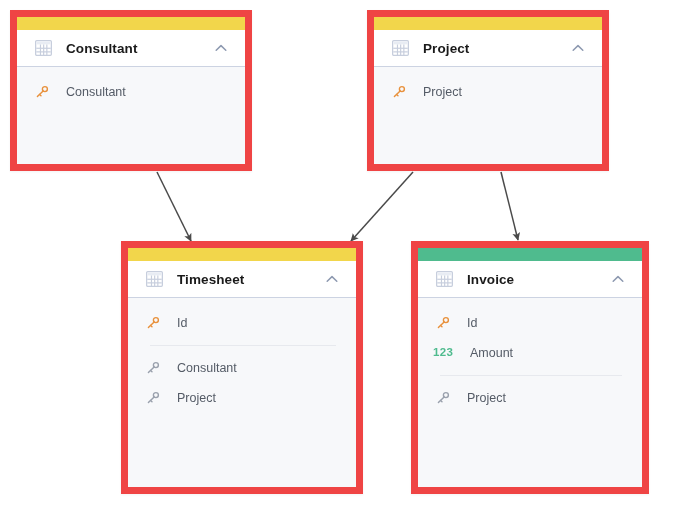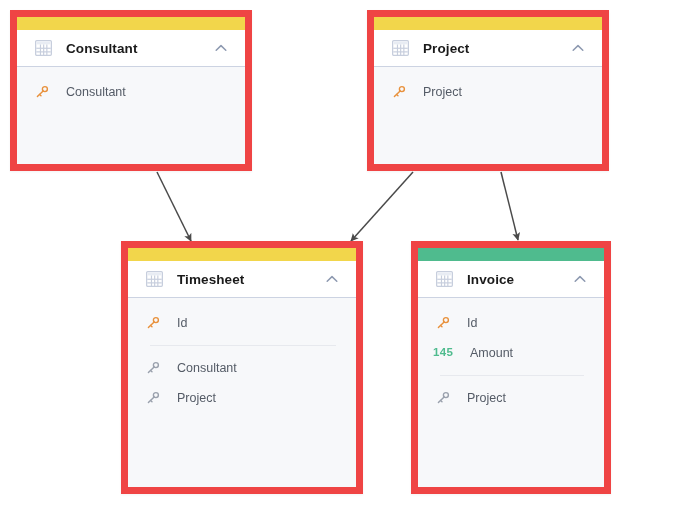--- a/index.html
+++ b/index.html
@@ -248,21 +248,21 @@
             <circle cx="9.9" cy="4.1" r="2.5" fill="none" stroke="#9aa1ad" stroke-width="1.4"></circle>
             <line x1="8.1" y1="5.9" x2="2.4" y2="11.6" stroke="#9aa1ad" stroke-width="1.4" stroke-linecap="round"></line>
             <line x1="4.6" y1="9.4" x2="6.0" y2="10.8" stroke="#9aa1ad" stroke-width="1.4" stroke-linecap="round"></line>
           </svg>
         </span>
         <span class="field-label">Project</span>
       </div>
     </div>
   </div>
 
-  <div class="entity-card" style="left:411px; top:241px; width:200px; height:253px;">
+  <div class="entity-card" style="left:411px; top:241px; width:238px; height:253px;">
     <div class="card-accent" style="background:#4fbb8e;"></div>
     <div class="card-header">
       <svg class="table-icon" viewBox="0 0 16 15">
         <rect x="0.6" y="0.6" width="14.8" height="13.8" rx="1" fill="#ffffff" stroke="#c7cedd" stroke-width="1.2"></rect>
         <rect x="1.5" y="1.5" width="13" height="2.6" fill="#e8ecf3"></rect>
         <g fill="#c7cedd">
           <rect x="4.6" y="4.2" width="1.1" height="10.2"></rect>
           <rect x="7.6" y="4.2" width="1.1" height="10.2"></rect>
           <rect x="10.6" y="4.2" width="1.1" height="10.2"></rect>
           <rect x="1.2" y="7.2" width="13.6" height="1.1"></rect>
@@ -280,21 +280,21 @@
           <svg class="key-svg" viewBox="0 0 14 14">
             <circle cx="9.9" cy="4.1" r="2.5" fill="none" stroke="#e8913c" stroke-width="1.4"></circle>
             <line x1="8.1" y1="5.9" x2="2.4" y2="11.6" stroke="#e8913c" stroke-width="1.4" stroke-linecap="round"></line>
             <line x1="4.6" y1="9.4" x2="6.0" y2="10.8" stroke="#e8913c" stroke-width="1.4" stroke-linecap="round"></line>
           </svg>
         </span>
         <span class="field-label">Id</span>
       </div>
       <div class="field-row" style="margin-top:4px;">
         <span class="field-icon" style="width:24px; margin-left:-3px;">
-          <span class="num-icon">145</span>
+          <span class="num-icon">123</span>
         </span>
         <span class="field-label" style="">Amount</span>
       </div>
       <div class="field-divider"></div>
       <div class="field-row">
         <span class="field-icon">
           <svg class="key-svg" viewBox="0 0 14 14">
             <circle cx="9.9" cy="4.1" r="2.5" fill="none" stroke="#9aa1ad" stroke-width="1.4"></circle>
             <line x1="8.1" y1="5.9" x2="2.4" y2="11.6" stroke="#9aa1ad" stroke-width="1.4" stroke-linecap="round"></line>
             <line x1="4.6" y1="9.4" x2="6.0" y2="10.8" stroke="#9aa1ad" stroke-width="1.4" stroke-linecap="round"></line>

